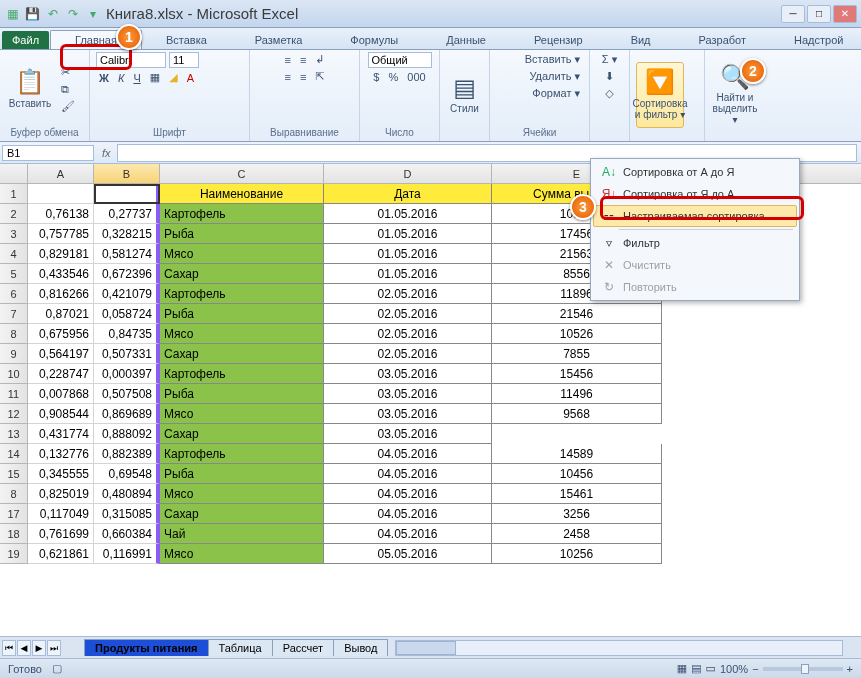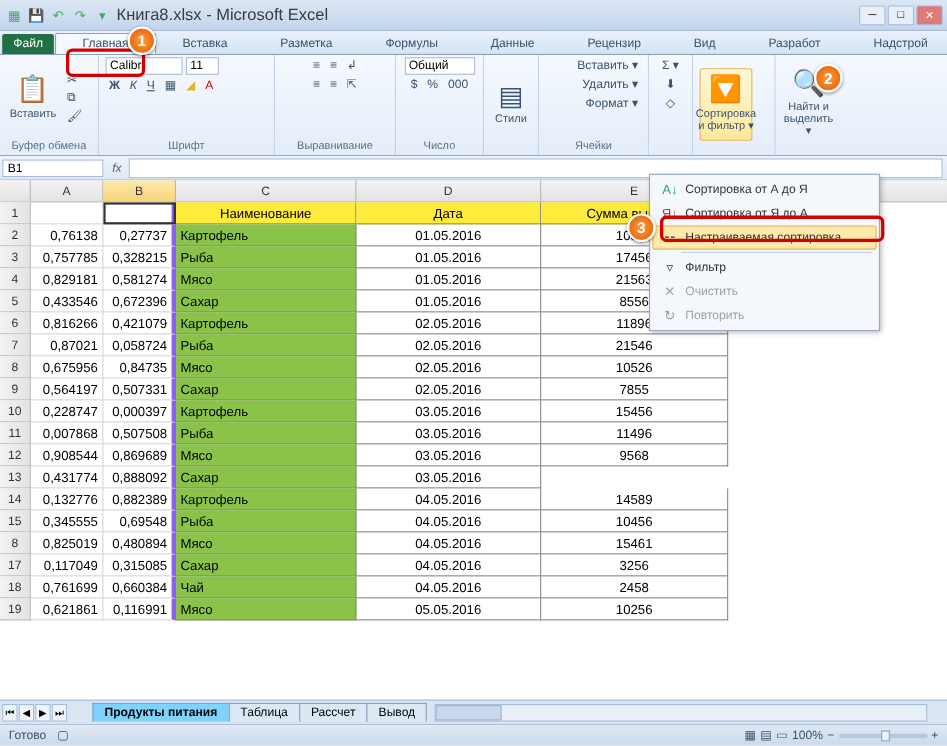--- a/index.html
+++ b/index.html
@@ -52,21 +52,21 @@
 .cC { width: 164px; background: #8bc34a; } 
 .cD { width: 168px; text-align: center; } 
 .cE { width: 170px; text-align: center; }
 .row.header .cC, .row.header .cD, .row.header .cE { background: #ffeb3b; text-align: center; font-weight: normal; }
 .cell.sel { outline: 2px solid #333; outline-offset: -2px; background: #fff; }
 
 .sheet-tabs { position: absolute; bottom: 20px; left: 0; right: 0; height: 22px; background: #dbe5f1; display: flex; align-items: center; border-top: 1px solid #a7bcd8; padding-left: 24px; }
 .sheet-nav { display: flex; gap: 1px; position: absolute; left: 2px; }
 .sheet-nav span { width: 14px; height: 16px; background: #eef4fc; border: 1px solid #a7bcd8; font-size: 9px; text-align: center; line-height: 14px; }
 .sheet-tab { background: #fff; border: 1px solid #8ba0bc; border-bottom: none; padding: 2px 10px; font-size: 11px; margin-right: -1px; }
-.sheet-tab.active { font-weight: bold; background: #7dd3fc; }
+.sheet-tab.active { font-weight: bold; background: #1d4ed8; }
 .sheet-tab.inactive { background: #dce7f4; }
 .hscroll { flex:1; margin: 0 18px 0 8px; height: 16px; background: #e9eff8; border: 1px solid #a7bcd8; position: relative; }
 .hscroll-thumb { position:absolute; left:0; top:0; bottom:0; width: 60px; background: #c9d8ec; border:1px solid #9fb3cf;}
 
 .status-bar { position: absolute; bottom: 0; left: 0; right: 0; height: 20px; background: linear-gradient(#dfe9f5,#cdd9e9); display: flex; align-items: center; font-size: 11px; color: #3b526f; padding: 0 8px; border-top: 1px solid #a7bcd8; }
 .status-bar .zoom { margin-left: auto; display: flex; align-items: center; gap: 4px; }
 .zoom-slider { width: 80px; height: 4px; background: #b8c8dd; position: relative; }
 .zoom-thumb { position: absolute; left: 38px; top: -3px; width: 8px; height: 10px; background: #eef4fc; border: 1px solid #8ba0bc; }
 
 .dropdown-menu { position: absolute; top: 158px; left: 590px; width: 210px; background: #f4f7fc; border: 1px solid #97a8c1; box-shadow: 2px 2px 5px rgba(0,0,0,0.3); padding: 2px; z-index: 50; }

